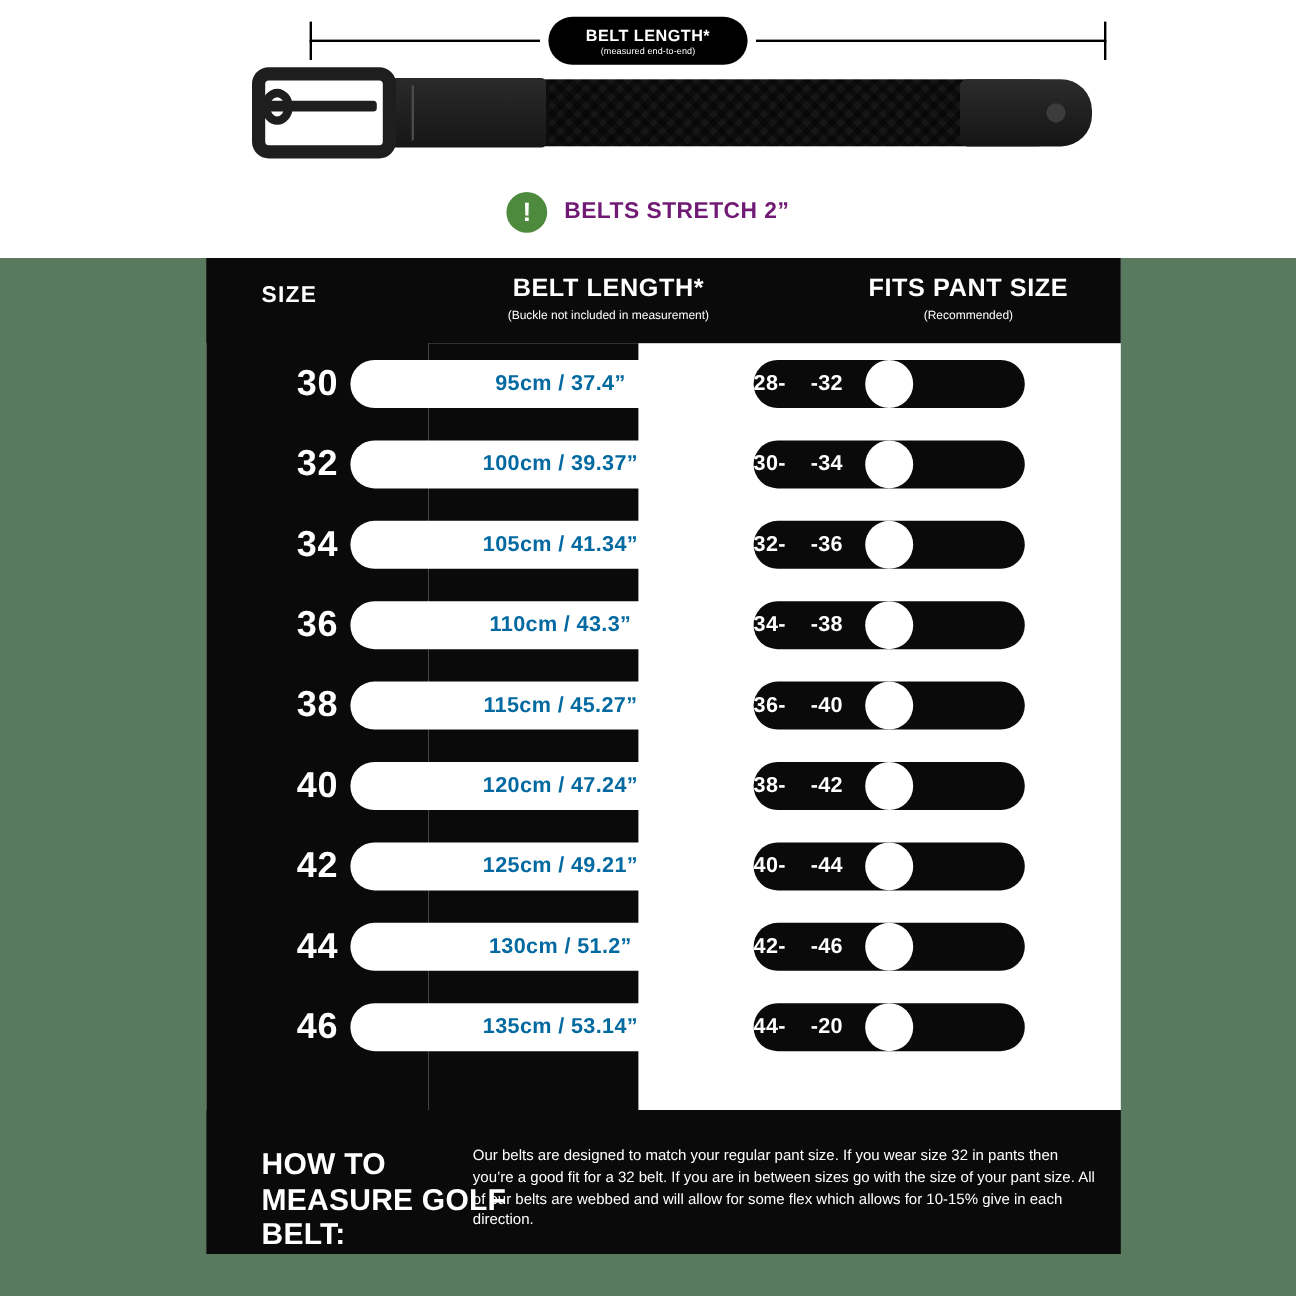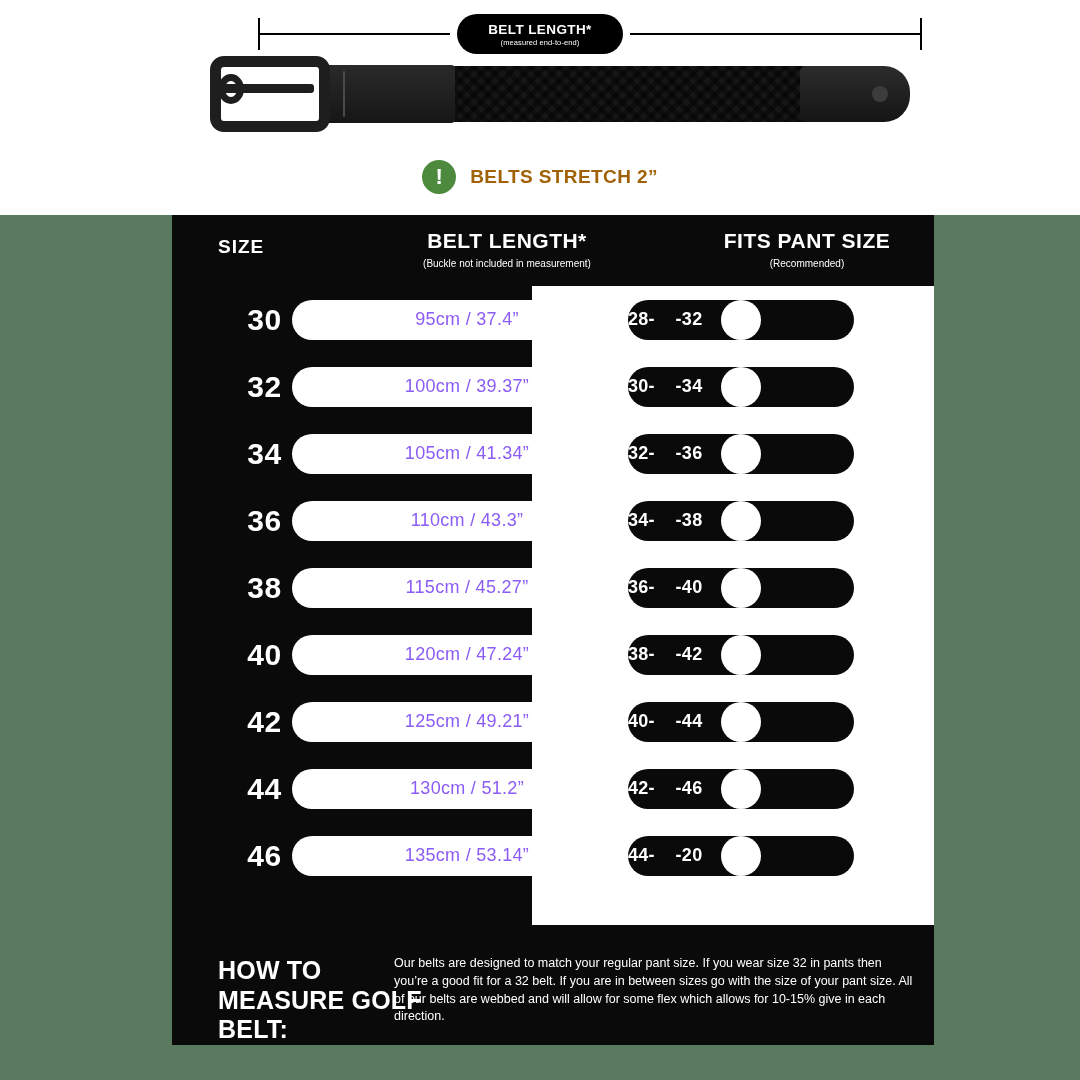--- a/index.html
+++ b/index.html
@@ -105,21 +105,21 @@
     position: absolute; left: 0; top: 160px; width: 1080px;
     display: flex; align-items: center; justify-content: center; gap: 14px;
   }
   .stretch-badge {
     width: 34px; height: 34px; border-radius: 50%;
     background: #4e8a3e; color: #fff;
     display: flex; align-items: center; justify-content: center;
     font-size: 22px; font-weight: bold; line-height: 1;
   }
   .stretch-text {
-    font-size: 19px; font-weight: bold; letter-spacing: .4px; color: #a16207;
+    font-size: 19px; font-weight: bold; letter-spacing: .4px; color: #701a75;
   }
 
   
   .table-section {
     position: absolute; left: 172px; top: 215px;
     width: 762px; height: 710px;
     background: #ffffff;
   }
   .head-band {
     position: absolute; left: 0; top: 0; width: 762px; height: 71px;
@@ -152,21 +152,21 @@
     display: flex; align-items: center;
   }
   .row .size {
     position: absolute; left: 0; width: 185px; text-align: center;
     color: #ffffff; font-size: 30px; font-weight: bold; letter-spacing: .5px;
   }
   .row .len-pill {
     position: absolute; left: 120px; width: 350px; height: 40px;
     background: #ffffff; border-radius: 20px;
     display: flex; align-items: center; justify-content: center;
-    color: #8b5cf6; font-size: 18px; font-weight: normal; letter-spacing: .3px;
+    color: #0369a1; font-size: 18px; font-weight: bold; letter-spacing: .3px;
     z-index: 3;
   }
   .row .fits-pill {
     position: absolute; left: 456px; width: 226px; height: 40px;
     background: #0a0a0a; border-radius: 20px;
     display: flex; align-items: center; 
     color: #ffffff; font-size: 18px; font-weight: bold; letter-spacing: .3px;
     z-index: 3;
   }
   .row .fits-pill .mid-dot {

